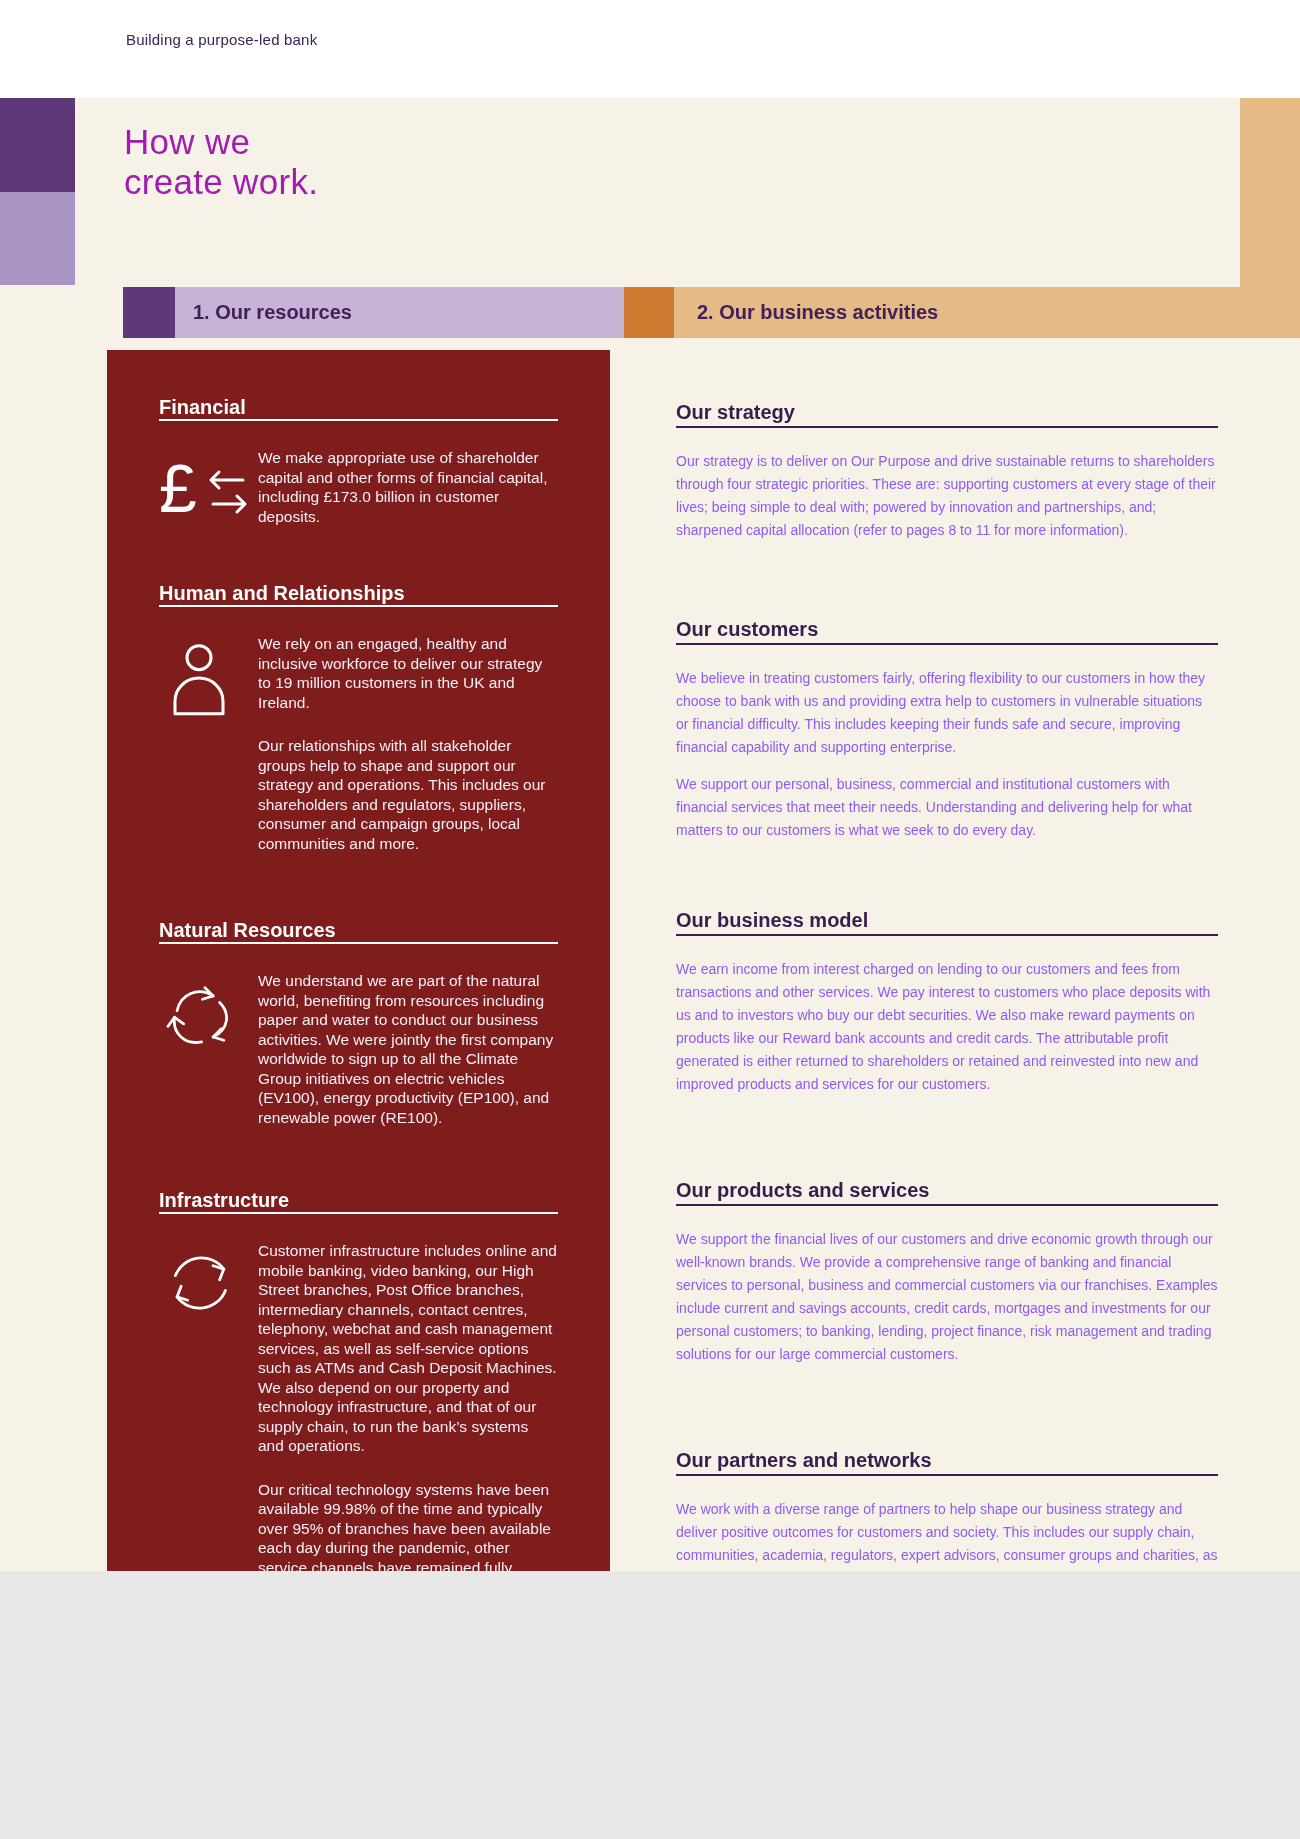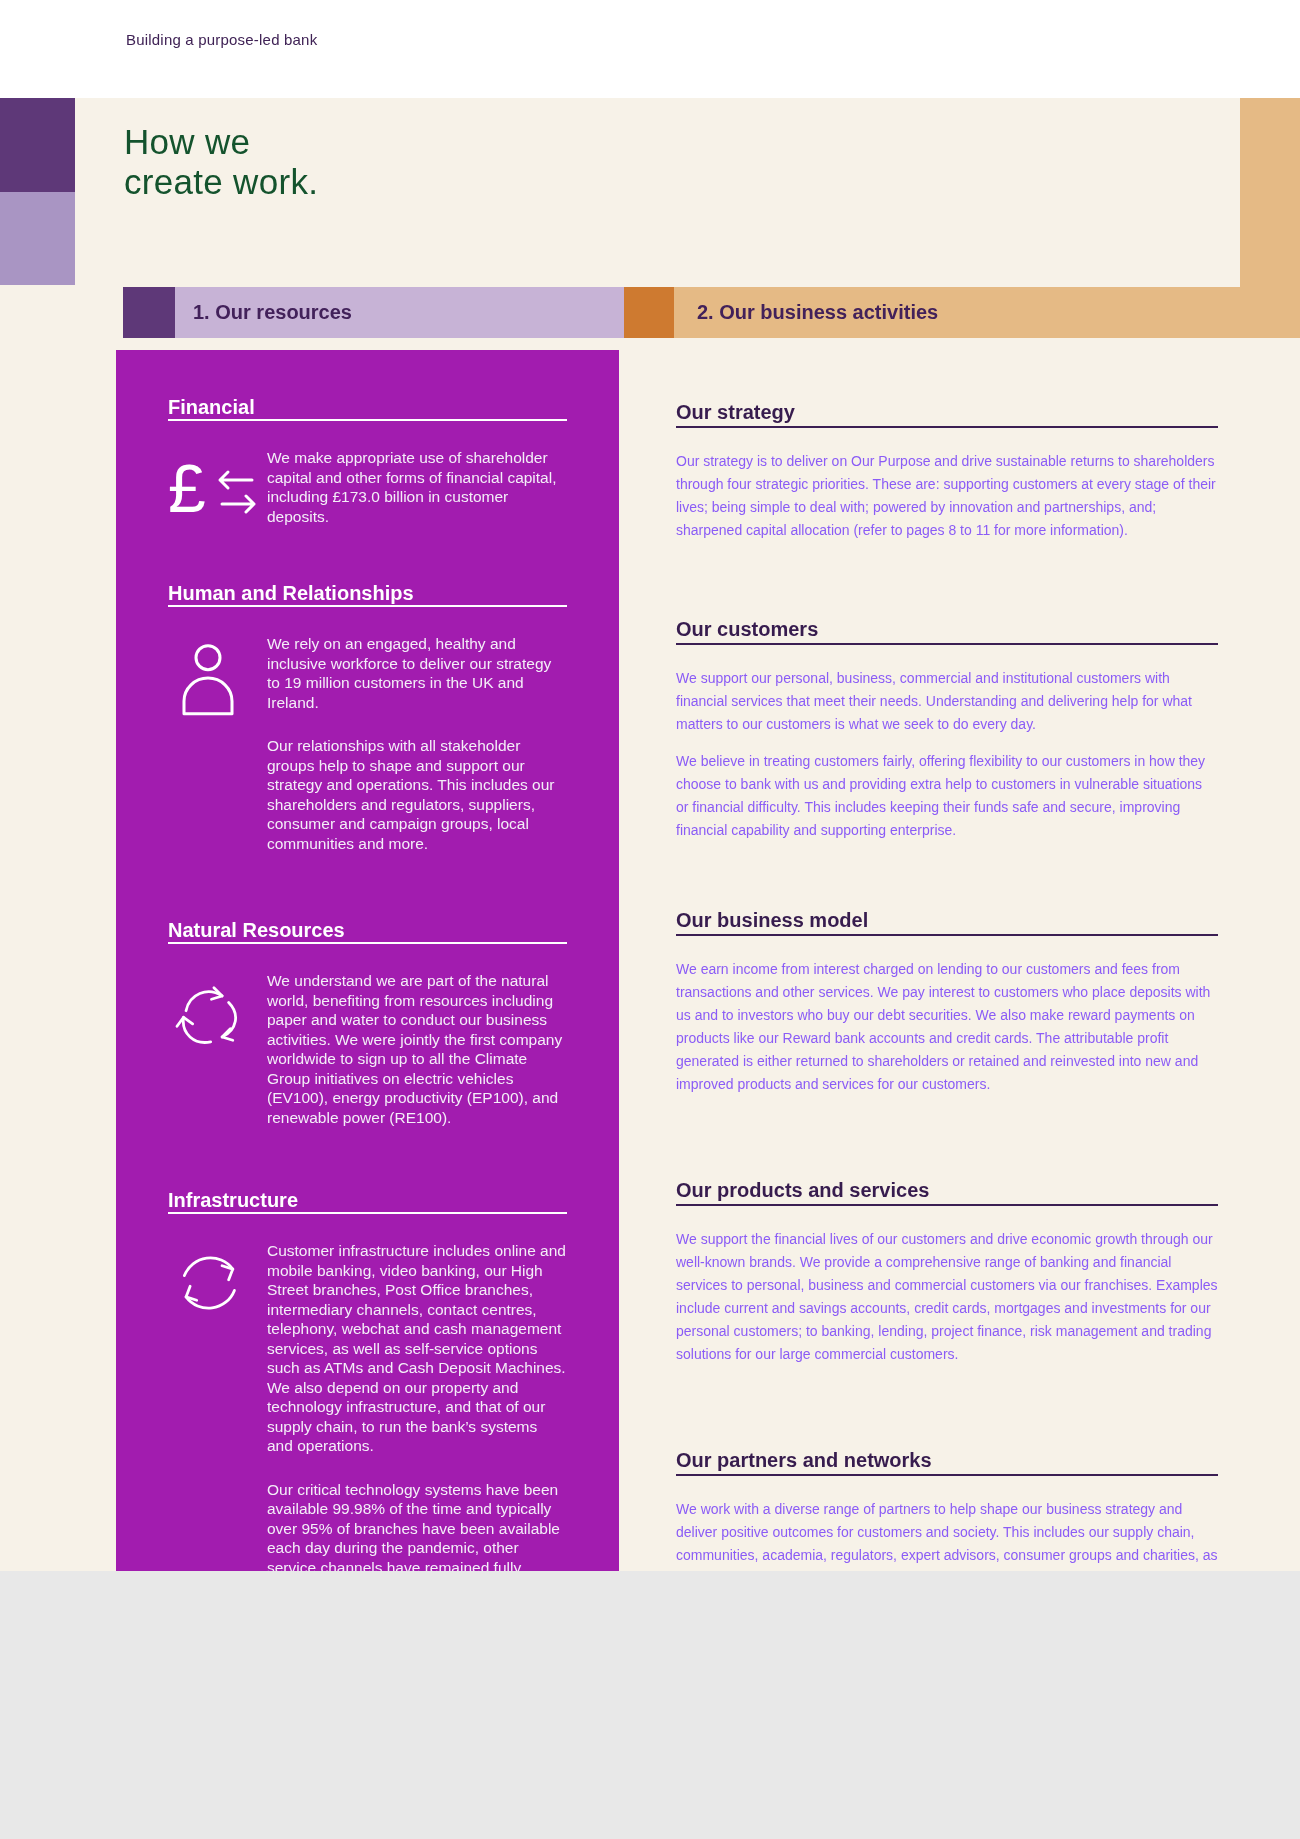--- a/index.html
+++ b/index.html
@@ -14,39 +14,39 @@
   .deco-dark-left  { left:0; top:98px;  width:75px; height:94px;  background:#5E3878; }
   .deco-light-left { left:0; top:192px; width:75px; height:93px;  background:#A995C3; }
   .deco-orange-right { left:1240px; top:98px; width:60px; height:240px; background:#E5BA85; }
 
   .eyebrow {
     position:absolute; left:126px; top:31px;
     font-size:15px; font-weight:500; color:#3F2255; letter-spacing:0.2px;
   }
   .title {
     position:absolute; left:124px; top:122px;
-    font-size:35px; line-height:40px; font-weight:400; color:#14532d; letter-spacing:0.3px;
+    font-size:35px; line-height:40px; font-weight:400; color:#a21caf; letter-spacing:0.3px;
   }
   .title span { display:block; }
 
   .band { position:absolute; left:123px; top:287px; width:1177px; height:51px; display:flex; }
   .band-sq-purple { flex:0 0 52px; background:#5E3878; }
   .band-cell-resources {
     flex:0 0 449px; background:#C7B3D6; display:flex; align-items:center;
     padding-left:18px; font-size:20px; font-weight:700; color:#42215A;
   }
   .band-sq-orange { flex:0 0 50px; background:#CE7A30; }
   .band-cell-activities {
     flex:1; background:#E5BA85; display:flex; align-items:center;
     padding-left:23px; font-size:20px; font-weight:700; color:#42215A;
   }
 
   .purple-box {
-    position:absolute; left:116px; top:350px; width:503px; height:1380px;
-    background:#a21caf; border-bottom:4px solid #3F2157;
+    position:absolute; left:107px; top:350px; width:503px; height:1380px;
+    background:#7f1d1d; border-bottom:4px solid #3F2157;
   }
   .pbx-section { position:absolute; left:52px; width:399px; color:#ffffff; }
   .pbx-section h3 { font-size:20px; line-height:24px; font-weight:700; color:#ffffff; }
   .rule-white { border-bottom:2px solid #ffffff; margin-top:0; }
   .pbx-body { display:flex; margin-top:27px; }
   .pbx-icon { flex:0 0 99px; padding-top:2px; }
   .pbx-text { flex:1; font-size:15.5px; line-height:19.5px; color:#F4EEF8; }
   .pbx-text p { margin:0 0 24px 0; }
   .pbx-text p:last-child { margin-bottom:0; }
   .pbx-sec-financial { top:45px; }
@@ -183,22 +183,22 @@
     <div class="rule-dark"></div>
     <div class="rc-text">
       <p>Our strategy is to deliver on Our Purpose and drive sustainable returns to shareholders through four strategic priorities. These are: supporting customers at every stage of their lives; being simple to deal with; powered by innovation and partnerships, and; sharpened capital allocation (refer to pages 8 to 11 for more information).</p>
     </div>
   </section>
 
   <section class="rc-section rc-sec-customers">
     <h3>Our customers</h3>
     <div class="rule-dark"></div>
     <div class="rc-text">
+      <p>We believe in treating customers fairly, offering flexibility to our customers in how they choose to bank with us and providing extra help to customers in vulnerable situations or financial difficulty. This includes keeping their funds safe and secure, improving financial capability and supporting enterprise.</p>
       <p>We support our personal, business, commercial and institutional customers with financial services that meet their needs. Understanding and delivering help for what matters to our customers is what we seek to do every day.</p>
-      <p>We believe in treating customers fairly, offering flexibility to our customers in how they choose to bank with us and providing extra help to customers in vulnerable situations or financial difficulty. This includes keeping their funds safe and secure, improving financial capability and supporting enterprise.</p>
     </div>
   </section>
 
   <section class="rc-section rc-sec-model">
     <h3>Our business model</h3>
     <div class="rule-dark"></div>
     <div class="rc-text">
       <p>We earn income from interest charged on lending to our customers and fees from transactions and other services. We pay interest to customers who place deposits with us and to investors who buy our debt securities. We also make reward payments on products like our Reward bank accounts and credit cards. The attributable profit generated is either returned to shareholders or retained and reinvested into new and improved products and services for our customers.</p>
     </div>
   </section>

